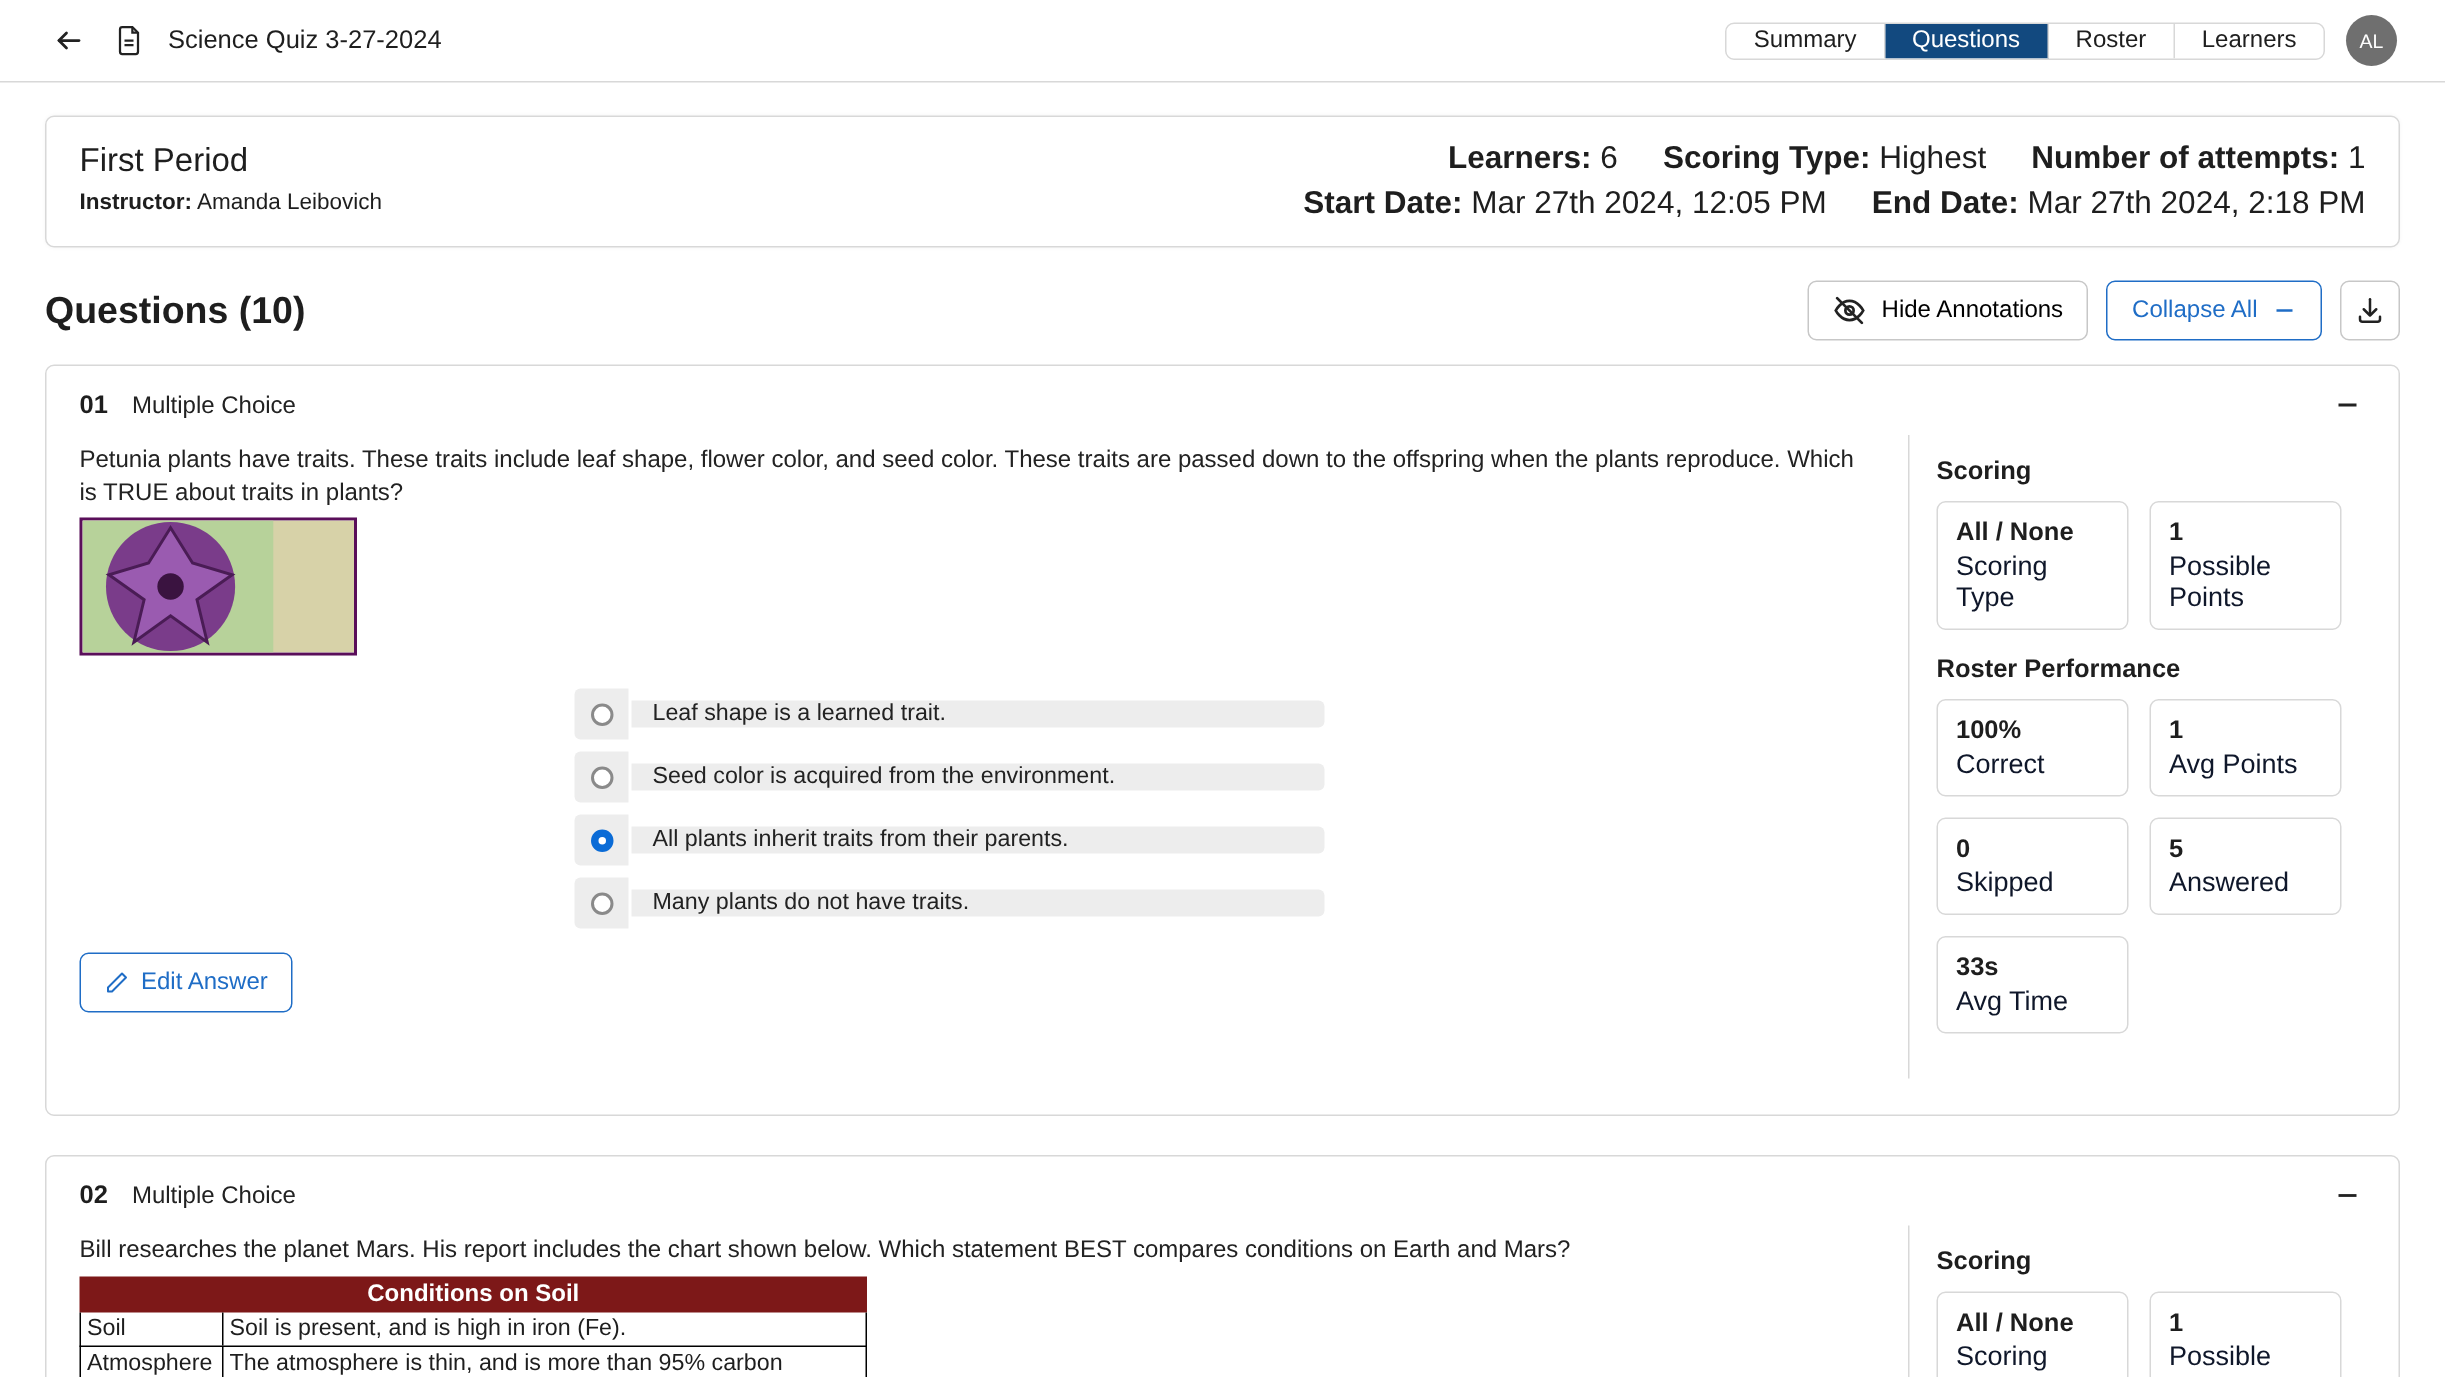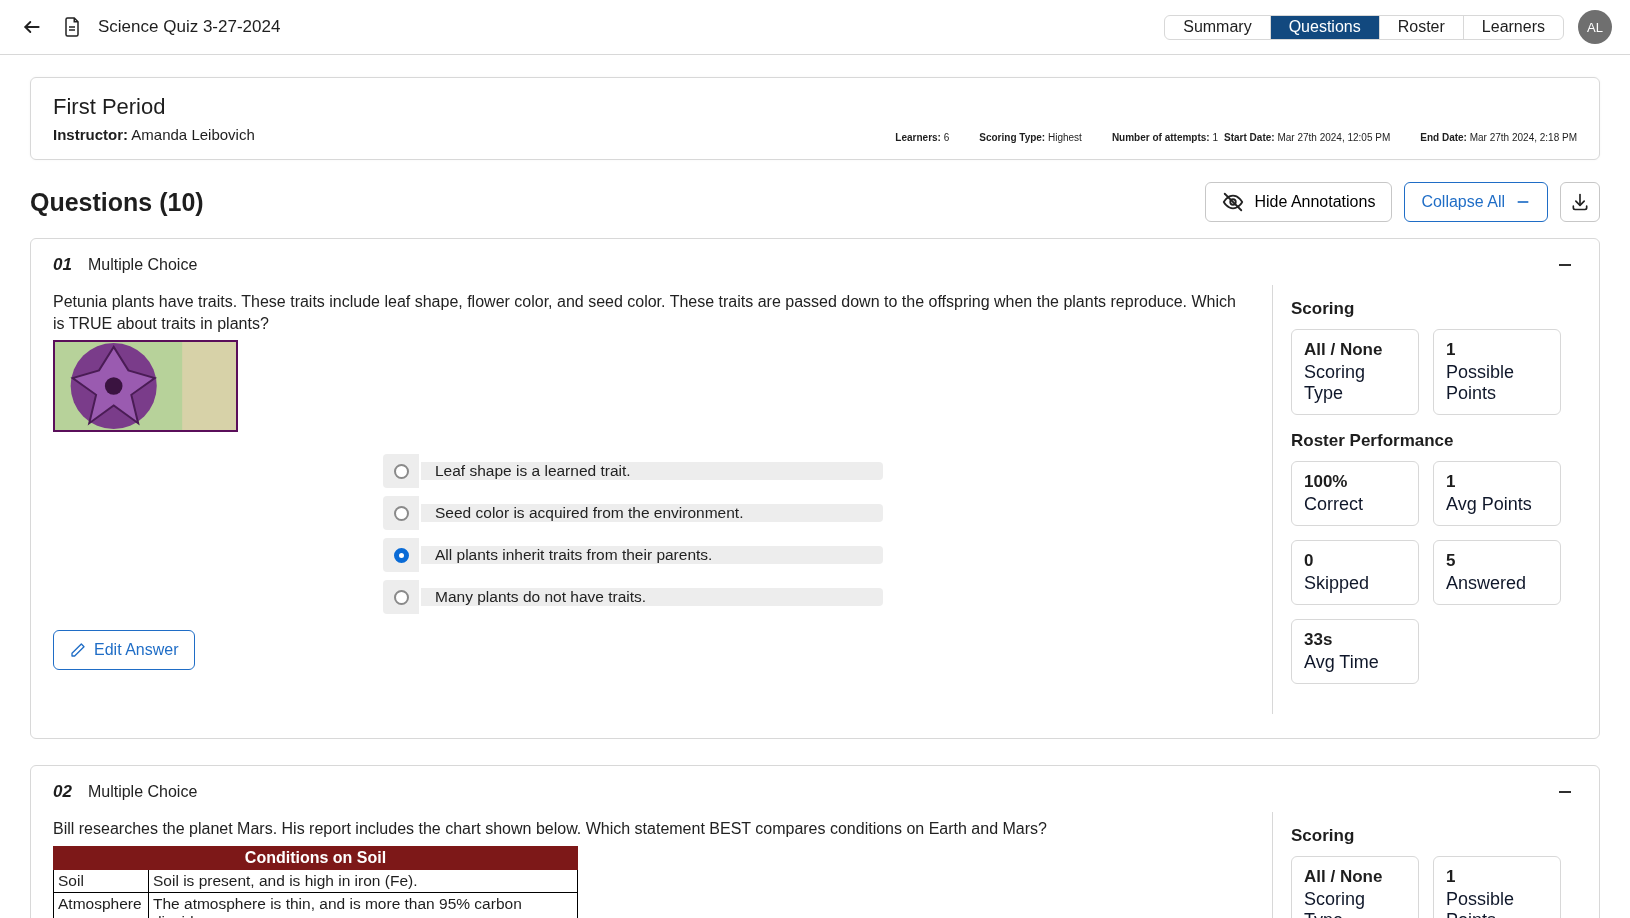--- a/index.html
+++ b/index.html
@@ -13,21 +13,21 @@
     --chip:#ededed;
     --radio-on:#0a6bd6;
   }
   *{box-sizing:border-box;}
   html,body{margin:0;padding:0;font-family:"Segoe UI",Arial,sans-serif;color:var(--text);background:var(--bg);}
   body{width:1630px;min-height:918px;overflow-y:scroll;}
 
   
   .topbar{
     height:55px;border-bottom:1px solid var(--border);
-    display:flex;align-items:center;padding:0 18px;justify-content:space-between;
+    display:flex;align-items:center;padding:0 32px;justify-content:space-between;
   }
   .topbar-left{display:flex;align-items:center;gap:16px;}
   .back-btn{width:28px;height:28px;display:flex;align-items:center;justify-content:center;cursor:pointer;}
   .doc-icon{width:20px;height:24px;display:inline-flex;align-items:center;justify-content:center;}
   .doc-title{font-size:17px;font-weight:500;}
   .topbar-right{display:flex;align-items:center;gap:14px;}
   .tabset{display:flex;border:1px solid var(--border);border-radius:6px;overflow:hidden;height:25px;justify-content:flex-end;}
   .tabset a{display:flex;align-items:center;padding:0 18px;font-size:16px;color:var(--text);text-decoration:none;border-right:1px solid var(--border);cursor:pointer;}
   .tabset a:last-child{border-right:none;}
   .tabset a.active{background:var(--blue-dark);color:#fff;}
@@ -39,38 +39,38 @@
   
   .info-card{
     border:1px solid var(--border);border-radius:6px;padding:16px 22px;
     display:flex;justify-content:space-between;gap:44px;
     box-shadow:0 0 3px rgba(0,0,0,0.04);
   }
   .info-left{}
   .period-title{font-size:22px;font-weight:500;margin:0 0 6px 0;}
   .instructor{font-size:15px;}
   .instructor b{font-weight:600;}
-  .info-right{display:flex;flex-direction:row;align-items:flex-end;gap:6px;font-size:10px;}
+  .info-right{display:flex;flex-direction:column;align-items:flex-end;gap:6px;font-size:21px;}
   .info-row{display:flex;gap:30px;}
   .info-row span b{font-weight:600;}
 
   
   .q-header-row{display:flex;align-items:center;justify-content:space-between;margin:22px 0 16px 0;}
   .q-header{font-size:25px;font-weight:700;}
   .q-actions{display:flex;gap:12px;align-items:center;}
   .btn{display:inline-flex;align-items:center;gap:10px;height:40px;padding:0 16px;border:1px solid var(--border-dark);border-radius:6px;background:#fff;font-size:16px;cursor:pointer;}
   .btn.blue-outline{border-color:var(--blue);color:var(--blue);}
   .btn.icon-only{width:40px;padding:0;justify-content:center;}
   .btn svg{}
 
   
   .qcard{border:1px solid var(--border);border-radius:6px;margin-bottom:26px;}
   .qcard-head{display:flex;align-items:center;justify-content:space-between;padding:14px 22px 8px 22px;}
   .qnum{display:flex;gap:16px;align-items:baseline;}
-  .qnum .num{font-weight:700;font-size:17px;font-style:italic;}
+  .qnum .num{font-weight:700;font-size:17px;}
   .qnum .type{font-size:16px;color:#222;}
   .collapse-icon{width:24px;height:24px;display:flex;align-items:center;justify-content:center;cursor:pointer;}
 
   .qbody{display:flex;gap:22px;padding:0 22px 24px 22px;}
   .qleft{flex:1;padding:6px 0;}
   .qprompt{font-size:16px;line-height:1.35;color:#222;margin-bottom:6px;}
   .qimg{border:2px solid #5a0e5a;width:185px;height:92px;display:flex;align-items:center;justify-content:center;background:#eee;margin-top:2px;overflow:hidden;}
   .qimg svg{width:100%;height:100%;}
 
   .choices{margin:22px 0 16px 0;display:flex;flex-direction:column;gap:8px;align-items:flex-start;padding-left:330px;}

